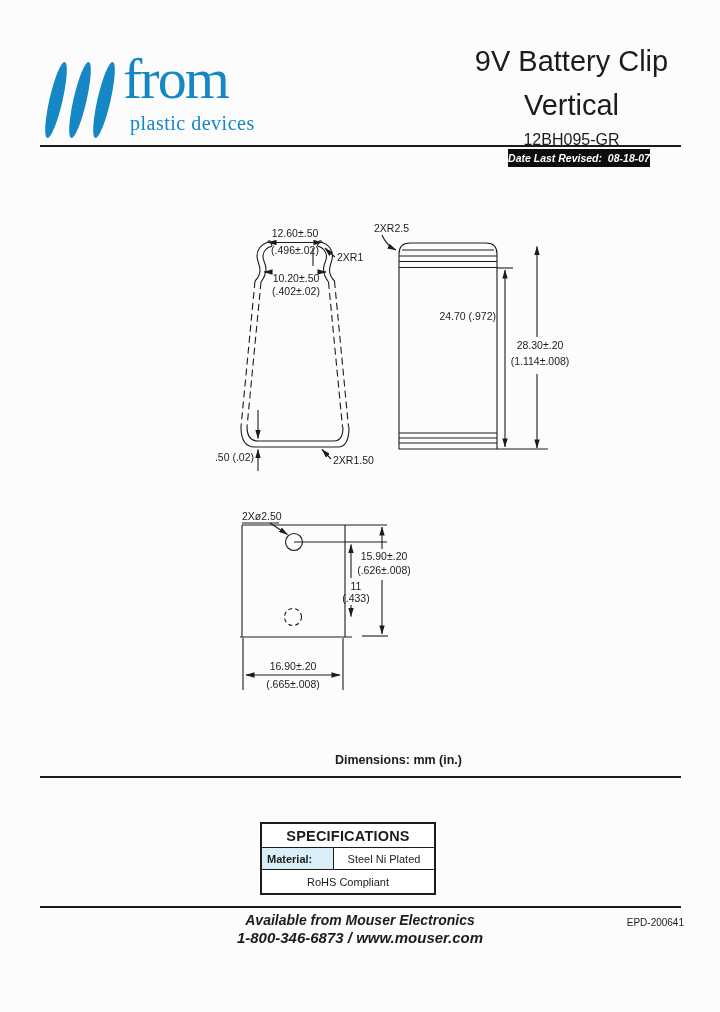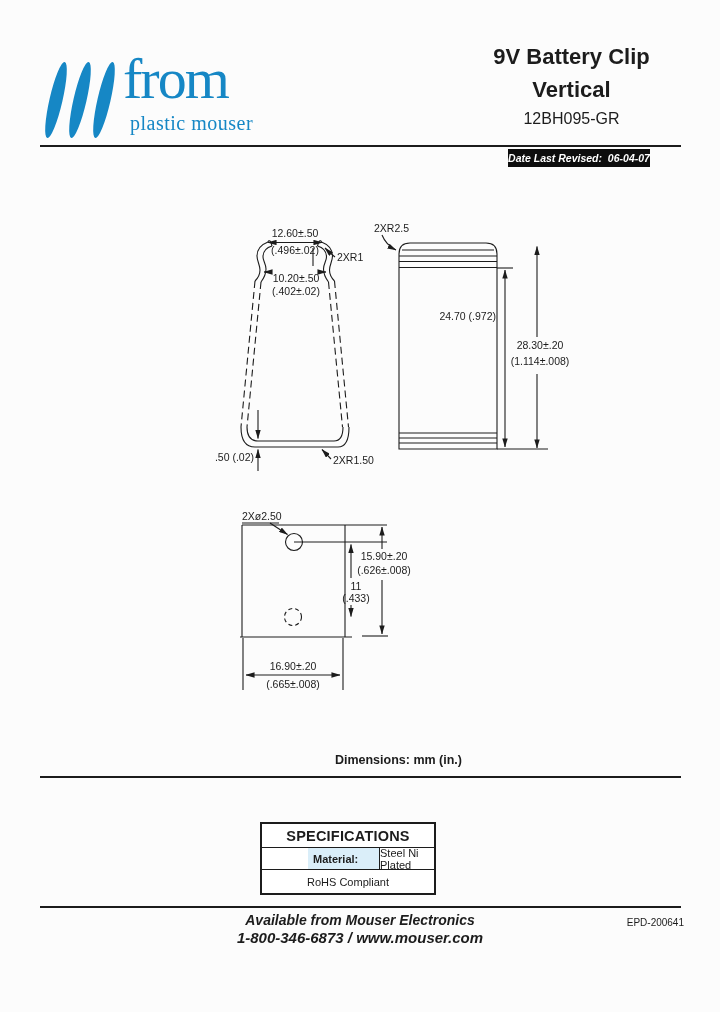--- a/index.html
+++ b/index.html
@@ -6,41 +6,41 @@
   .page{position:relative;width:720px;height:1012px;background:#fcfcfc;overflow:hidden;
         font-family:"Liberation Sans",sans-serif;color:#1c1c1c;}
   .abs{position:absolute;}
 
   
   .logo-word{left:123px;top:50px;font-family:"Liberation Serif",serif;font-size:58px;
              line-height:1;color:#1687c5;letter-spacing:-2px;}
   .logo-tagline{left:130px;top:112px;font-family:"Liberation Serif",serif;font-size:20px;
                 line-height:1.1;color:#1687c5;letter-spacing:0.5px;}
   .title-block{left:455px;top:40px;width:233px;text-align:center;}
-  .title-line{font-size:22px;font-weight:bold;line-height:1.5;}
+  .title-line{font-size:29px;font-weight:normal;line-height:1.5;}
   .part-number{font-size:16px;margin-top:4px;}
   .rule{background:#1c1c1c;height:2px;left:40px;width:641px;}
   .rule1{top:145px;} .rule2{top:776px;} .rule3{top:906px;}
   .revision-badge{left:508px;top:149px;width:142px;height:18px;background:#0d0d0d;color:#ffffff;
                   font-size:10.5px;font-weight:bold;font-style:italic;display:flex;
                   align-items:center;justify-content:center;white-space:pre;}
 
   
   .drawings{left:0;top:195px;}
   .drawings text{font-size:10.5px;fill:#1c1c1c;font-family:"Liberation Sans",sans-serif;}
   .k{stroke:#1c1c1c;stroke-width:1.1;fill:none;stroke-linecap:butt;}
 
   
   .dims-note{left:262px;top:753px;width:200px;text-align:right;font-weight:bold;font-size:12.5px;}
 
   
   .spec-table{left:260px;top:822px;width:172px;border:2px solid #1c1c1c;background:#ffffff;}
   .spec-header{height:23px;border-bottom:1px solid #1c1c1c;font-weight:bold;font-size:14.5px;
                display:flex;align-items:center;justify-content:center;letter-spacing:0.2px;}
-  .spec-row{display:flex;height:21px;border-bottom:1px solid #1c1c1c;padding-left:46px;}
+  .spec-row{display:flex;height:21px;border-bottom:1px solid #1c1c1c;}
   .spec-label{width:72px;background:#daeef9;border-right:1px solid #1c1c1c;font-weight:bold;
               font-size:11px;display:flex;align-items:center;padding-left:5px;box-sizing:border-box;}
   .spec-value{flex:1;font-size:11px;display:flex;align-items:center;justify-content:center;}
   .spec-footer{height:23px;font-size:11px;display:flex;align-items:center;justify-content:center;}
 
   
   .footer-center{left:160px;top:912px;width:400px;text-align:center;font-weight:bold;font-style:italic;}
   .footer-line1{font-size:14px;line-height:1.2;}
   .footer-line2{font-size:15px;line-height:1.15;}
   .doc-number{top:917px;right:36px;font-size:10px;}
@@ -50,30 +50,30 @@
 <body>
 
 <div class="page">
 
   <svg class="abs" style="left:40px;top:54px" width="84" height="92" viewBox="0 0 84 92">
     <ellipse cx="16" cy="46" rx="6.5" ry="39" fill="#1687c5" transform="rotate(13 16 46)"></ellipse>
     <ellipse cx="40" cy="46" rx="6.5" ry="39" fill="#1687c5" transform="rotate(13 40 46)"></ellipse>
     <ellipse cx="64" cy="46" rx="6.5" ry="39" fill="#1687c5" transform="rotate(13 64 46)"></ellipse>
   </svg>
   <div class="abs logo-word">from</div>
-  <div class="abs logo-tagline">plastic mouser</div>
+  <div class="abs logo-tagline">plastic devices</div>
 
   <div class="abs title-block">
     <div class="title-line">9V Battery Clip</div>
     <div class="title-line">Vertical</div>
     <div class="part-number">12BH095-GR</div>
   </div>
 
   <div class="abs rule rule1"></div>
-  <div class="abs revision-badge">Date Last Revised:  06-04-07</div>
+  <div class="abs revision-badge">Date Last Revised:  08-18-07</div>
 
   <svg class="abs drawings" width="720" height="520" viewBox="0 195 720 520">
     <defs>
       <marker id="ah" viewBox="0 0 10 6" markerWidth="9" markerHeight="5.4" refX="9.5" refY="3" orient="auto-start-reverse" markerUnits="userSpaceOnUse">
         <path d="M0,0 L10,3 L0,6 Z" fill="#1c1c1c"></path>
       </marker>
     </defs>
 
     <g>
       <path class="k" d="M 268,242 C 269,239.5 271,240.5 272,246"></path>

